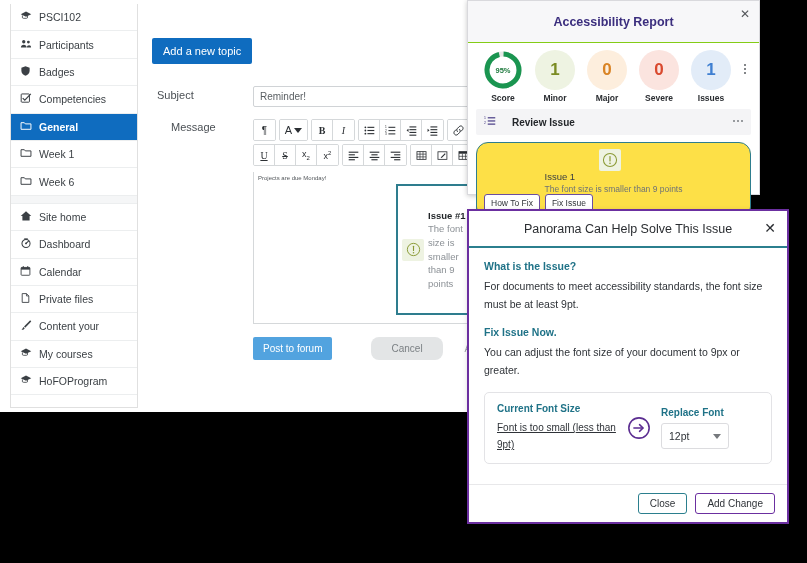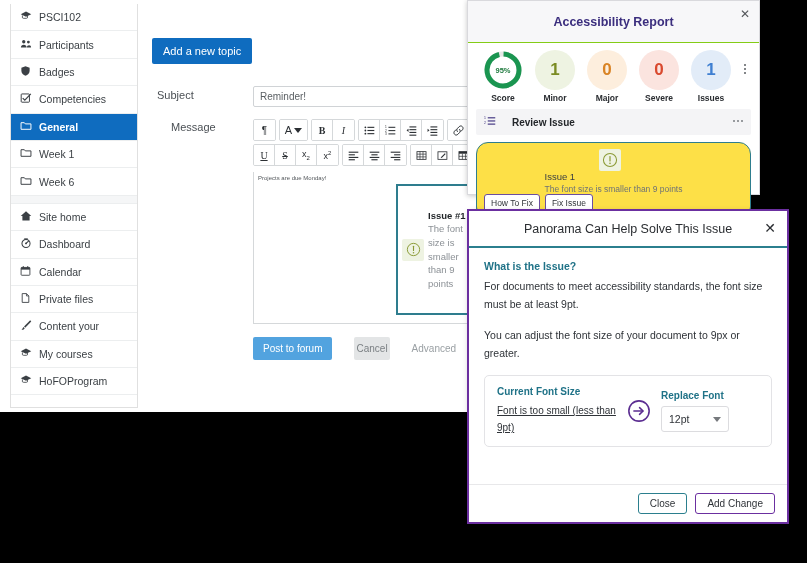--- a/index.html
+++ b/index.html
@@ -78,21 +78,21 @@
   .issue-badge {
     width: 22px; height: 22px; flex: 0 0 22px; border-radius: 2px; background: #eef3e2;
     display: flex; align-items: center; justify-content: center; margin-right: 4px;
   }
   .issue-badge svg { display:block; }
   .issue-words { font-size: 9.5px; line-height: 13.6px; color: #8c9196; }
   .issue-words b { color: #1f2326; font-weight: bold; }
 
   .form-actions { position: absolute; left: 114px; top: 333px; display: flex; align-items: center; gap: 22px; }
   .btn-post { background: #52a3df; color: #fff; font-size: 10px; padding: 6px 10px; border: none; border-radius: 2px; cursor: pointer; font-family:"Liberation Sans",sans-serif;}
-  .btn-cancel { background: #e3e5e6; color: #7b8084; font-size: 10px; padding: 6px 2px; border: none; border-radius: 2px; cursor: pointer; font-family:"Liberation Sans",sans-serif;}
+  .btn-cancel { background: #e3e5e6; color: #7b8084; font-size: 10px; padding: 6px 20px; border: none; border-radius: 8px; cursor: pointer; font-family:"Liberation Sans",sans-serif;margin-left:17px;}
   .lnk-advanced { font-size: 10px; color: #9aa0a4; cursor: pointer; }
 
   
   .acc-panel {
     position: absolute; left: 467px; top: 0; width: 293px; height: 195px;
     background: #ffffff; border: 1px solid #d9d9dd; box-shadow: 0 1px 5px rgba(0,0,0,.22);
   }
   .acc-header {
     height: 42px; background: #f7f7f9; border-bottom: 1px solid #84cc16;
     display: flex; align-items: center; justify-content: center; position: relative;
@@ -538,20 +538,21 @@
   <div class="pano">
     <div class="pano-head">
       <span class="pano-title">Panorama Can Help Solve This Issue</span>
       <span class="pano-close">✕</span>
     </div>
 
     <div class="pano-body">
       <div class="sec-head">What is the Issue?</div>
       <div class="sec-body">For documents to meet accessibility standards, the font size must be at least 9pt.</div>
 
+      <div class="sec-head">Fix Issue Now.</div>
       <div class="sec-body">You can adjust the font size of your document to 9px or greater.</div>
 
       <div class="fontbox">
         <div class="fb-col-left">
           <div class="fb-label">Current Font Size</div>
           <div class="fb-val">Font is too small (less than 9pt)</div>
         </div>
         <div class="fb-arrow">
           <svg width="24" height="24" viewBox="0 0 26 26">
             <circle cx="13" cy="13" r="11" fill="none" stroke="#5b2d91" stroke-width="1.7"></circle>

